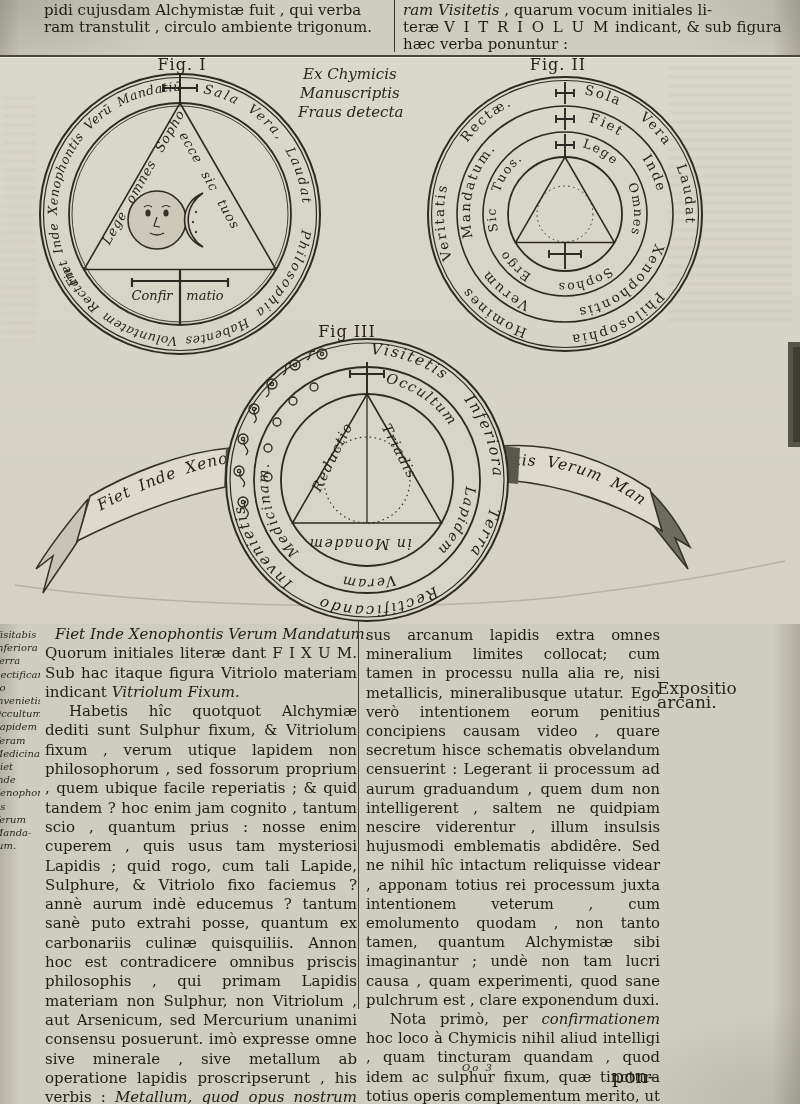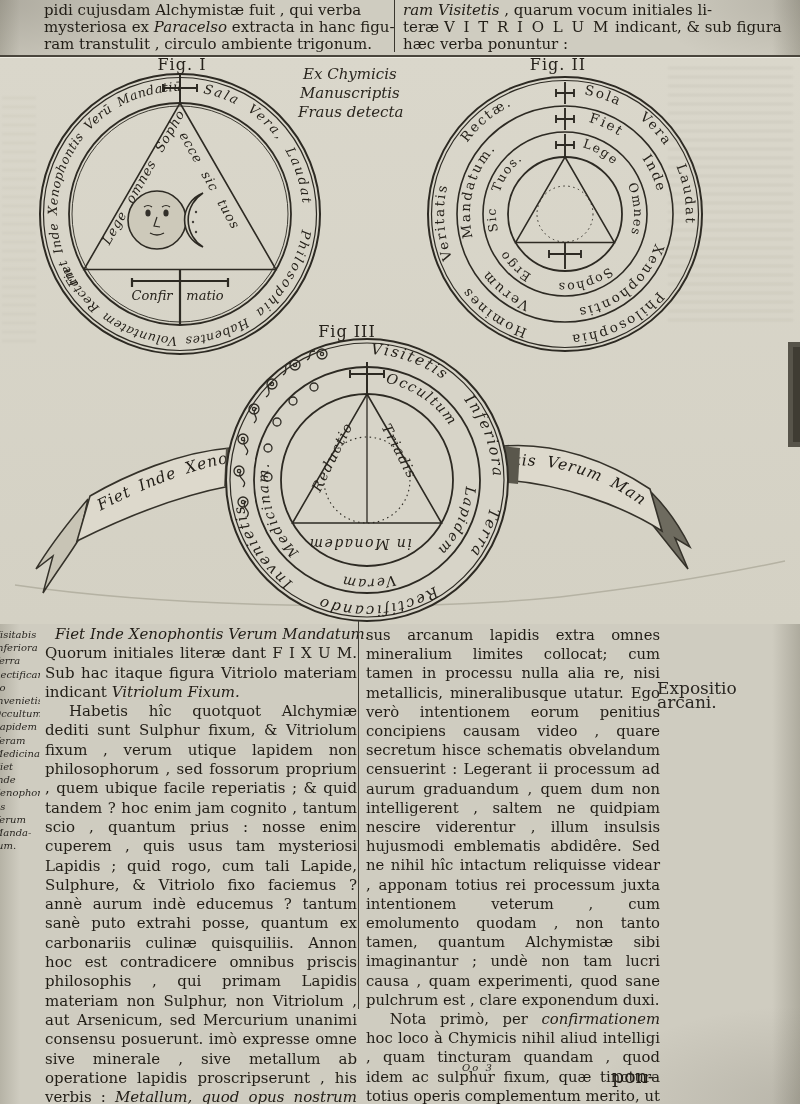--- a/index.html
+++ b/index.html
@@ -53,21 +53,20 @@
   .sig{position:absolute;left:462px;top:1062px;font-size:10px;font-style:italic;letter-spacing:2px;}
   .catch{position:absolute;left:612px;top:1065px;font-size:19px;}
 </style>
 </head>
 <body>
 
 <div class="page">
 
   <div class="tl">
     <div class="topline"><span>pidi cujusdam Alchymistæ fuit , qui verba</span></div>
-    <div class="topline"><span>mysteriosa ex </span><span class="it">Paracelso</span><span> extracta in hanc figu-</span></div>
     <div class="topline"><span>ram transtulit , circulo ambiente trigonum.</span></div>
   </div>
   <div class="tr">
     <div class="topline"><span class="it">ram Visitetis</span><span> , quarum vocum initiales li-</span></div>
     <div class="topline"><span>teræ </span><span class="sc">V I T R I O L U M</span><span> indicant, &amp; sub figura</span></div>
     <div class="topline"><span>hæc verba ponuntur :</span></div>
   </div>
   <div class="tdiv"></div>
 
   <div class="plate">

